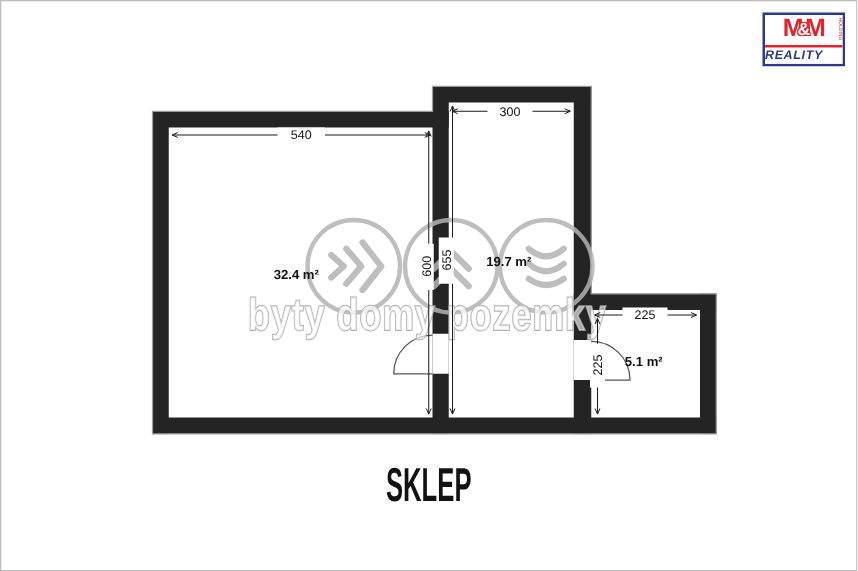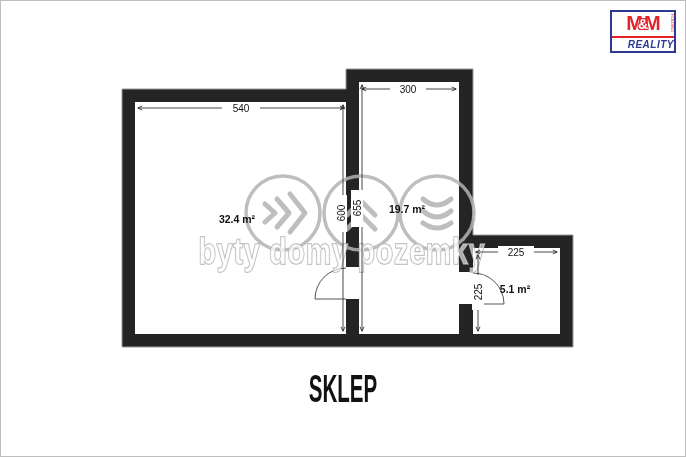--- a/index.html
+++ b/index.html
@@ -32,21 +32,21 @@
   .logo-amp {
     position:relative; z-index:2; color:#ffffff; font-weight:800; font-size:14px;
     margin:0 -4px; top:-1px;
     text-shadow:-1px -1px 0 #e3242b, 1px -1px 0 #e3242b, -1px 1px 0 #e3242b, 1px 1px 0 #e3242b;
   }
   .logo-holding {
     position:absolute; right:0px; top:2px; color:#e3242b;
     font-size:4px; line-height:4px; writing-mode:vertical-rl;
   }
   .logo-bottom {
-    text-align:right; color:#2b3990; font-weight:bold; font-style:italic;
+    text-align:left; color:#2b3990; font-weight:bold; font-style:italic;
     font-size:10px; line-height:13px; height:13px; letter-spacing:0.5px; background:#fff;
   }
 </style>
 </head>
 <body>
 
 <div class="stage">
 
   <svg class="plan-svg" width="686" height="457" viewBox="0 0 686 457">
     <defs>

